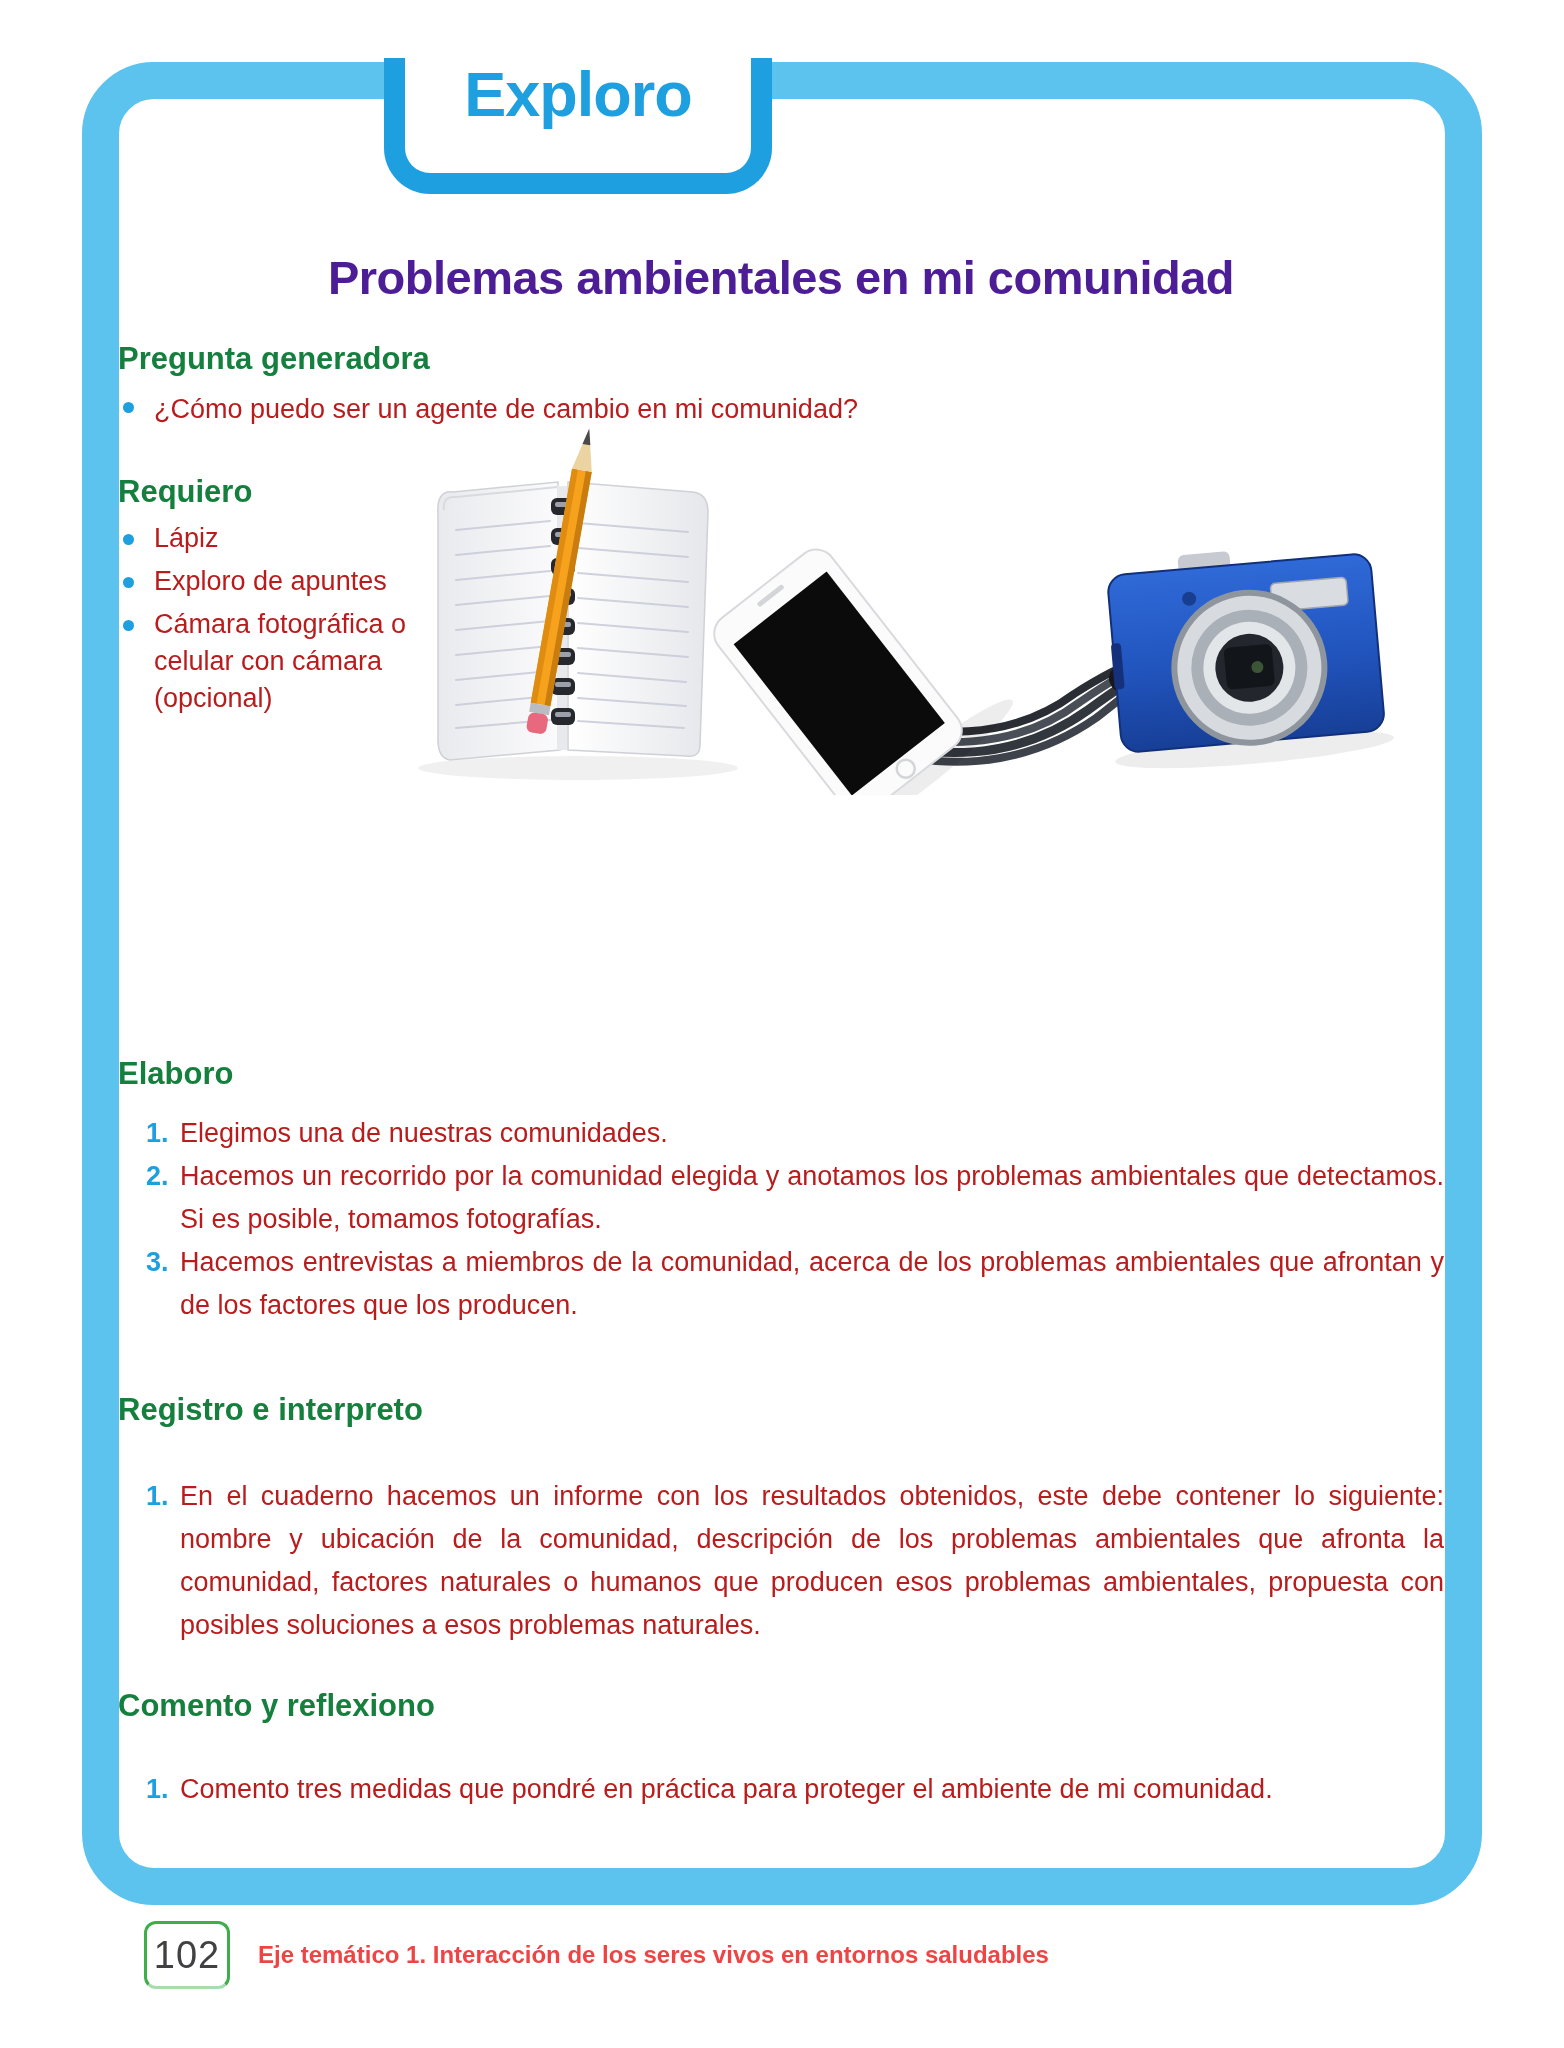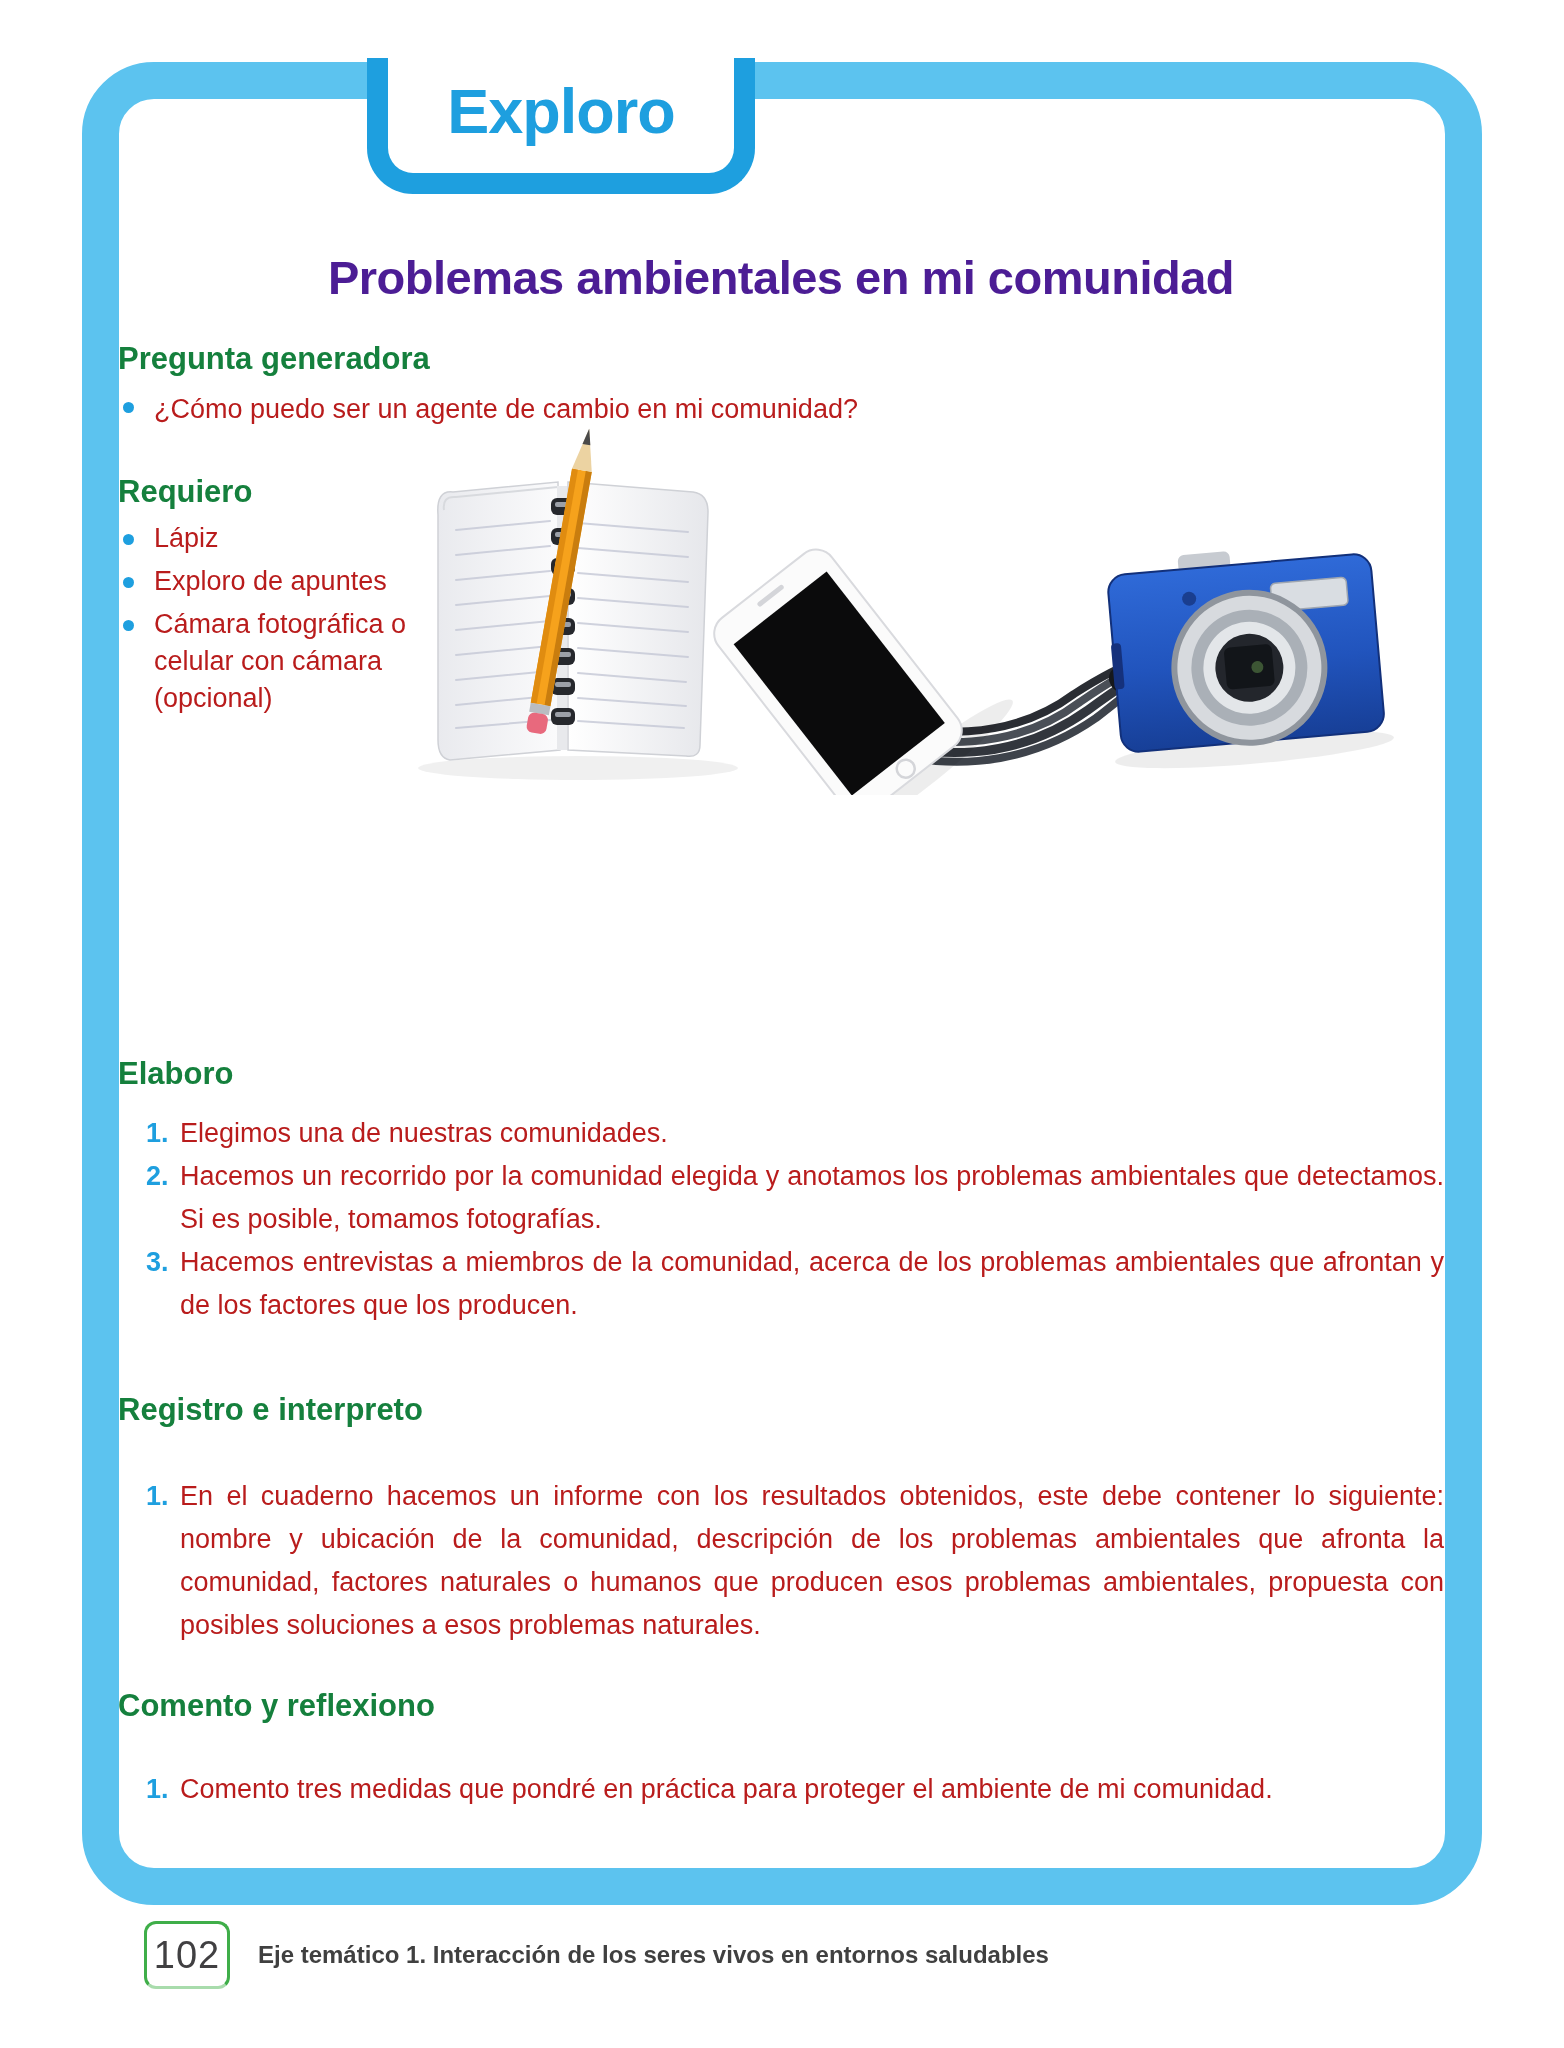--- a/index.html
+++ b/index.html
@@ -18,27 +18,27 @@
     position: absolute;
     left: 82px; top: 62px;
     width: 1400px; height: 1843px;
     border: 37px solid #5cc3ef;
     border-radius: 72px;
     background: transparent;
   }
   
   .tab {
     position: absolute;
-    left: 367px; top: 58px;
+    left: 384px; top: 58px;
     width: 388px; height: 136px;
     background: #ffffff;
     border: 21px solid #1e9fdf;
     border-top: none;
     border-radius: 0 0 46px 46px;
-    display: flex; align-items: center; justify-content: center;
+    display: flex; justify-content: center;
     z-index: 5;
   }
   .tab-label {
     font-size: 63px;
     font-weight: bold;
     color: #1e9fdf;
     letter-spacing: -1px;
     padding-bottom: 10px;
   }
   .title {
@@ -114,21 +114,21 @@
   .page-number {
     font-size: 38px;
     color: #414042;
     letter-spacing: 1px;
   }
   .footer-text {
     position: absolute;
     left: 258px; top: 1941px;
     font-size: 24px;
     font-weight: bold;
-    color: #404040;
+    color: #ef4444;
   }
 </style>
 </head>
 <body>
 
 <div class="page">
 
   <div class="frame"></div>
 
   <div class="tab">

